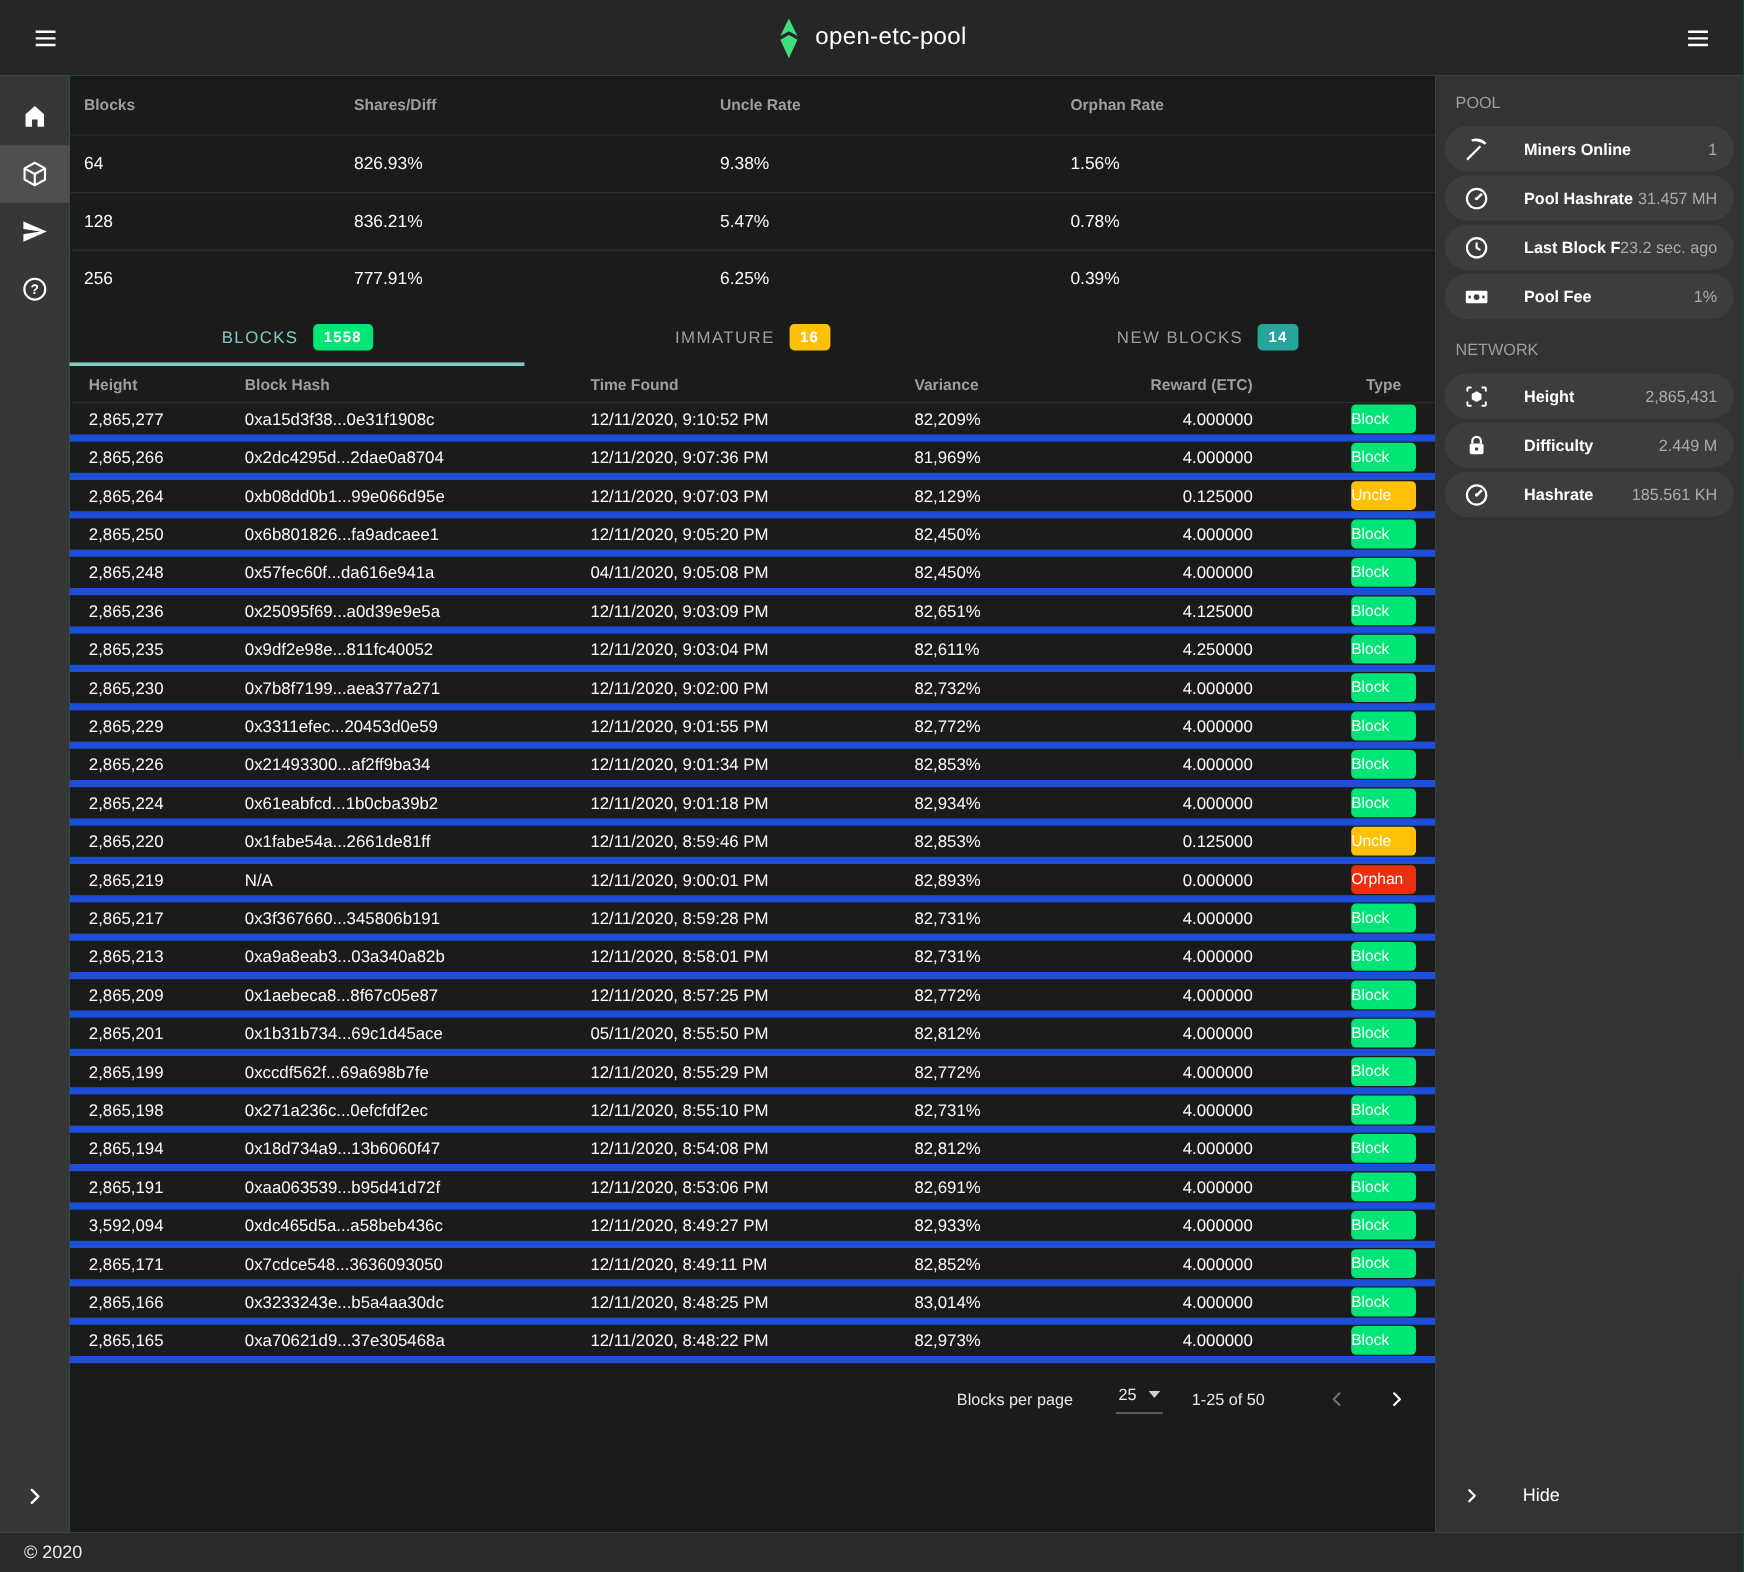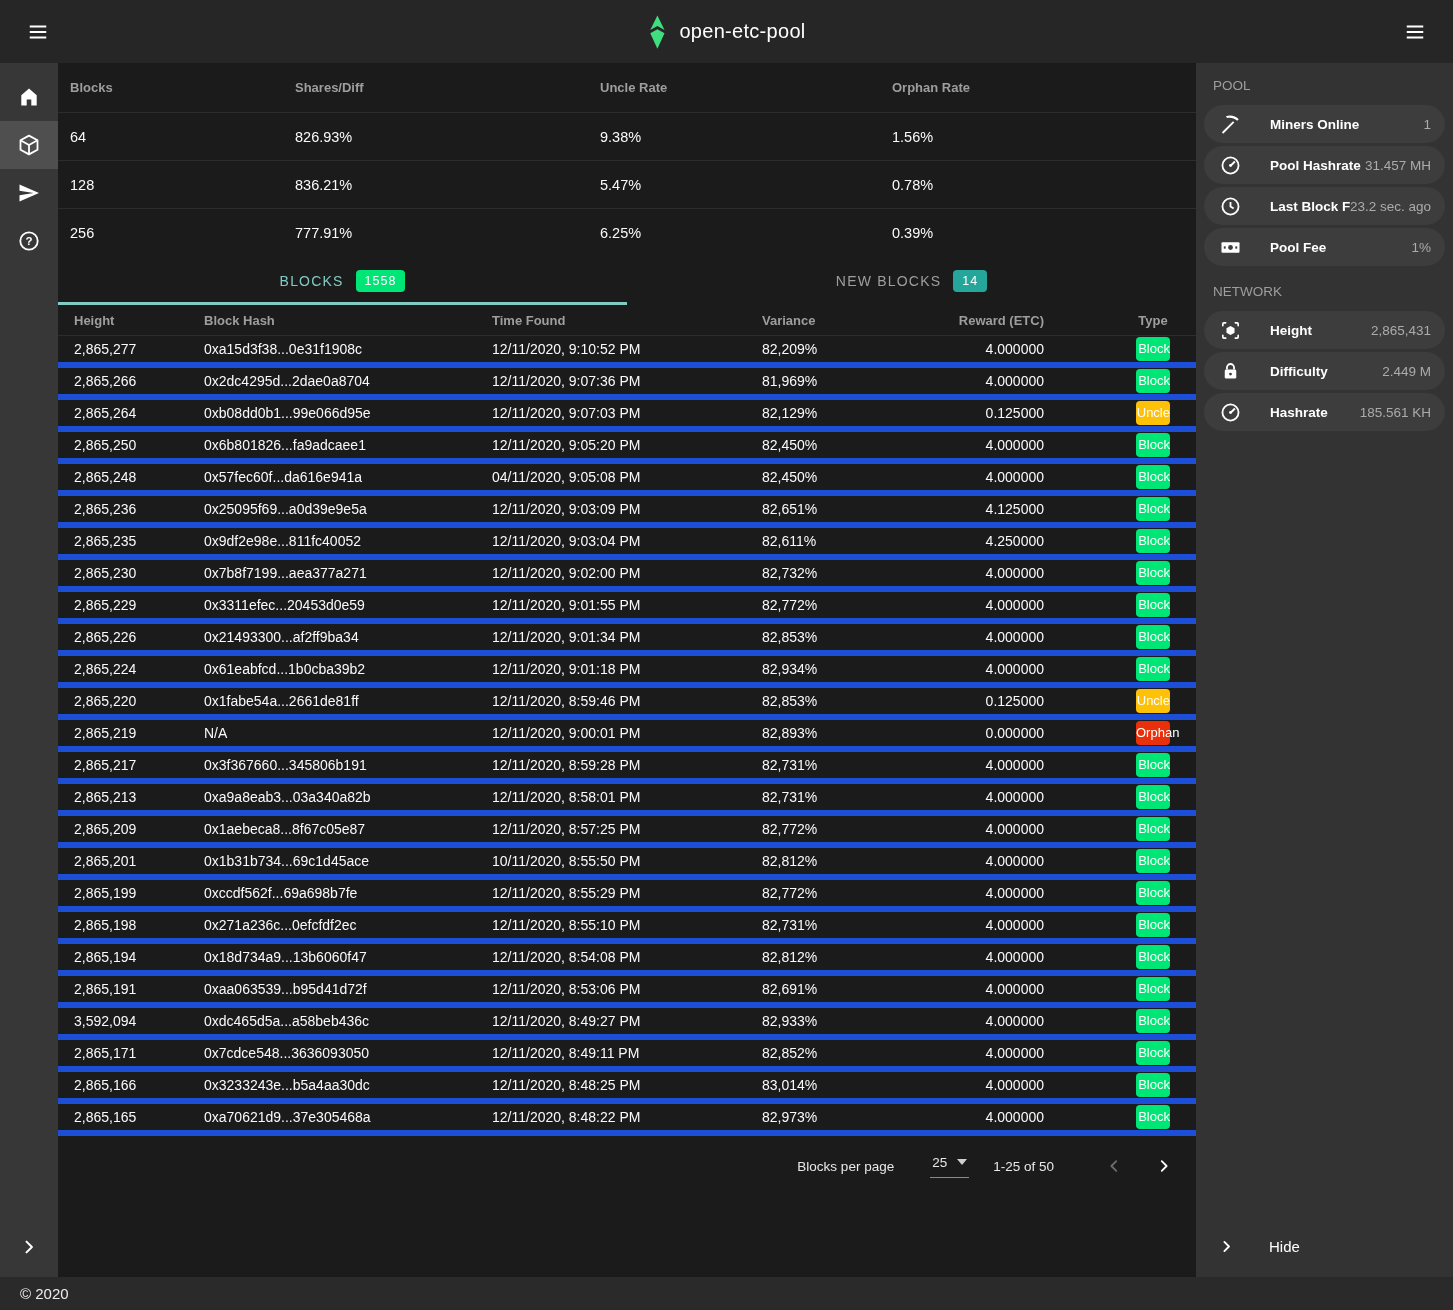--- a/index.html
+++ b/index.html
@@ -27,28 +27,28 @@
 
   .stats-header, .stats-row { display:grid; grid-template-columns:225px 305px 292px 1fr; padding-left:12px; align-items:center; }
   .stats-header { height:49px; color:#9e9e9e; font-size:13px; font-weight:700; }
   .stats-row { height:48px; color:#fafafa; font-size:14.5px; border-top:1px solid #2d2d2d; }
 
   .tabs { height:49px; display:flex; }
   .tab { flex:1; display:flex; align-items:center; justify-content:center; gap:12px; position:relative; cursor:pointer; }
   .tab-label { font-size:14px; font-weight:500; letter-spacing:1.2px; color:#9e9e9e; }
   .tab.active .tab-label { color:#80cbc4; }
   .tab.active::after { content:""; position:absolute; left:0; right:0; bottom:0; height:3px; background:#80cbc4; }
-  .tab-badge { border-radius:4px; padding:4px 9px; font-size:12.5px; font-weight:400; letter-spacing:1px; color:#fff; }
+  .tab-badge { border-radius:4px; padding:4px 9px; font-size:12.5px; font-weight:700; letter-spacing:1px; color:#fff; }
 
   .blocks-header, .blocks-row { display:grid; grid-template-columns:130px 288px 270px 48px 234px 1fr; padding-left:16px; align-items:center; }
   .blocks-header { height:31px; color:#9e9e9e; font-size:13px; font-weight:700; border-bottom:1px solid #2d2d2d; }
   .blocks-row { height:32px; color:#fafafa; font-size:14px; border-bottom:6px solid #1d4ed8; }
   .cell-num { text-align:right; }
   .cell-type { display:flex; justify-content:center; padding-left:66px; }
-  .type-badge { width:34px; height:24px; line-height:24px; text-align:right; border-radius:4px; color:#fff; font-size:13px; }
+  .type-badge { width:54px; height:24px; line-height:24px; text-align:left; border-radius:4px; color:#fff; font-size:13px; }
 
   .pagination { height:60px; display:flex; align-items:center; justify-content:flex-end; padding-right:18px; color:#e8e8e8; font-size:13.5px; }
   .pg-label { margin-right:36px; }
   .page-select { display:flex; align-items:center; gap:10px; border-bottom:1px solid #8a8a8a; padding:0 2px 7px 2px; cursor:pointer; }
   .pg-range { margin-left:24px; }
   .pg-nav { display:flex; align-items:center; margin-left:46px; gap:22px; }
   .pg-btn { width:28px; height:28px; border:none; background:transparent; display:flex; align-items:center; justify-content:center; cursor:pointer; }
 
   
   .sidebar { width:257px; background:#333333; flex:0 0 auto; position:relative; }
@@ -162,20 +162,24 @@
             <span>0.39%</span>
           </div>
         </div>
 
       <div class="tabs" id="tabs-row">
           <div class="tab active">
             <span class="tab-label">BLOCKS</span>
             <span class="tab-badge" style="background: rgb(0, 230, 118);">1558</span>
           </div>
           <div class="tab">
+            <span class="tab-label">IMMATURE</span>
+            <span class="tab-badge" style="background: rgb(255, 193, 7);">16</span>
+          </div>
+          <div class="tab">
             <span class="tab-label">NEW BLOCKS</span>
             <span class="tab-badge" style="background: rgb(38, 166, 154);">14</span>
           </div>
         </div>
 
       <div class="blocks-header">
           <span class="">Height</span>
           <span class="">Block Hash</span>
           <span class="">Time Found</span>
           <span class="cell-num">Variance</span>
@@ -339,21 +343,21 @@
             <span>12/11/2020, 8:57:25 PM</span>
             <span class="cell-num">82,772%</span>
             <span class="cell-num">4.000000</span>
             <span class="cell-type">
               <span class="type-badge" style="background: rgb(0, 230, 118);">Block</span>
             </span>
           </div>
           <div class="blocks-row">
             <span>2,865,201</span>
             <span>0x1b31b734...69c1d45ace</span>
-            <span>10/11/2020, 8:55:50 PM</span>
+            <span>05/11/2020, 8:55:50 PM</span>
             <span class="cell-num">82,812%</span>
             <span class="cell-num">4.000000</span>
             <span class="cell-type">
               <span class="type-badge" style="background: rgb(0, 230, 118);">Block</span>
             </span>
           </div>
           <div class="blocks-row">
             <span>2,865,199</span>
             <span>0xccdf562f...69a698b7fe</span>
             <span>12/11/2020, 8:55:29 PM</span>

